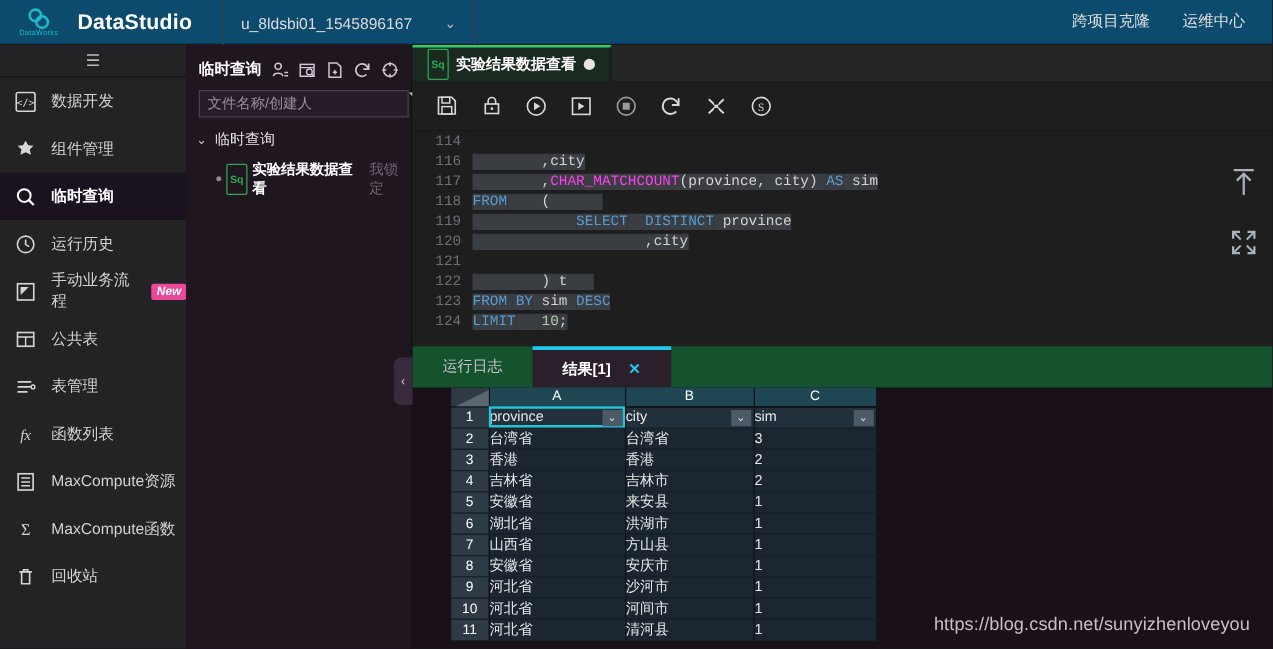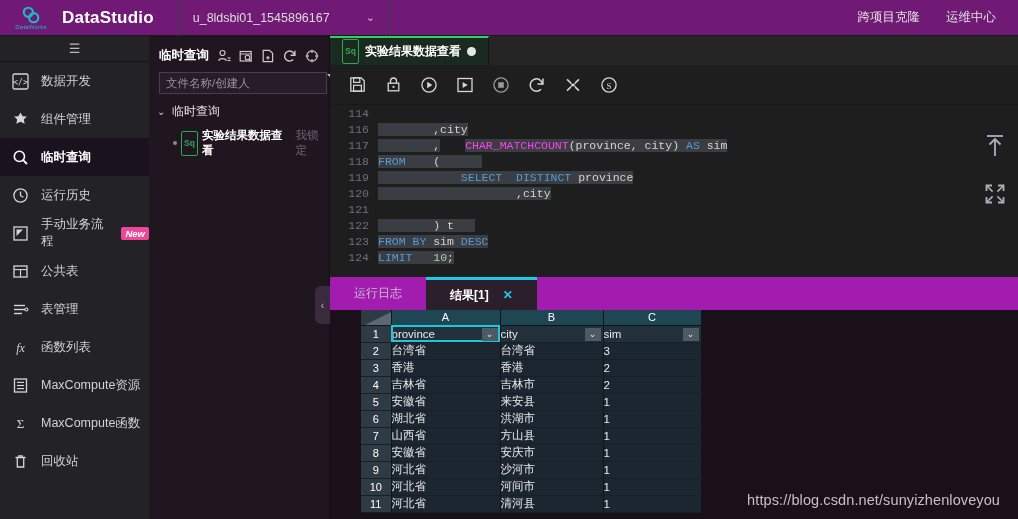--- a/index.html
+++ b/index.html
@@ -7,32 +7,32 @@
     width: 1018px; height: 519px;
     background: #1b1220;
     font-family: "Liberation Sans", sans-serif;
     overflow: hidden;
   }
   #app { position: relative; width: 1018px; height: 519px; }
 
   
   .topbar {
     position: absolute; left: 0; top: 0; width: 1018px; height: 36px;
-    background: #701a75; display: flex; align-items: center;
+    background: #0c4a6e; display: flex; align-items: center;
     border-bottom: 1px solid #1a1a1d;
   }
   .logo-wrap { width: 62px; height: 36px; display: flex; flex-direction: column;
     align-items: center; justify-content: center; }
   .logo-mark { width: 20px; height: 20px; position: relative; }
   .logo-sub { font-size: 6px; color: #1fb9c6; letter-spacing: .2px; margin-top: -1px; }
   .brand { font-size: 17px; font-weight: bold; color: #ffffff; letter-spacing: .2px; }
   .proj-sep { width: 1px; height: 36px; background: #3d3d40; margin-left: 24px; }
   .proj {
-    display: flex; align-items: center; gap: 36px;
-    padding: 4px 14px; height: 36px; color: #dcdcdc; font-size: 12.5px;
+    display: flex; gap: 26px;
+    padding: 12px 14px; height: 36px; color: #dcdcdc; font-size: 12.5px;
   }
   .proj .caret { font-size: 11px; color: #c9c9c9; }
   .proj-sep2 { width: 1px; height: 36px; background: #3d3d40; }
   .topbar-right { margin-left: auto; display: flex; align-items: center; gap: 26px;
     padding-right: 22px; }
   .topbar-right span { color: #e2e2e2; font-size: 12.5px; }
 
   
   .rail {
     position: absolute; left: 0; top: 36px; width: 149px; height: 483px;
@@ -109,31 +109,31 @@
   .code { position: relative; height: 168px; background: #1e1e1e; overflow: hidden; }
   .code-rows { font-family: "Liberation Mono", monospace; font-size: 11.5px; }
   .crow { display: flex; height: 16px; align-items: center; }
   .gutter {
     width: 48px; flex: 0 0 48px; text-align: right; padding-right: 9px;
     color: #6e7076; background: #1e1e1e;
   }
   .ctext { white-space: pre; color: #d4d4d4; }
   .sel { background: #3a3d41; }
   .kw { color: #569cd6; }
-  .fn { color: #ff3ff0; margin-left: 25px; }
+  .fn { color: #ff3ff0; }
   .num { color: #b5cea8; }
   .plain { color: #d4d4d4; }
   .code-float { position: absolute; right: 12px; color: #aab2bd; cursor: pointer; }
   .cf1 { top: 28px; }
   .cf2 { top: 78px; }
 
   
   .results { position: absolute; left: 330px; top: 277px; width: 688px; height: 242px;
     background: #1a1019; }
-  .rtabs { height: 33px; background: #a21caf; display: flex; align-items: stretch; }
+  .rtabs { height: 33px; background: #14532d; display: flex; align-items: stretch; }
   .rtab { display: flex; align-items: center; justify-content: center; gap: 14px;
     font-size: 12px; color: #c8c0cb; padding: 0 24px; cursor: pointer; }
   .rtab.active {
     background: #2b1f2b; color: #ffffff; font-weight: bold;
     border-top: 3px solid #1fc8e8; min-width: 102px;
   }
   .rtab .x { color: #1fc8e8; font-size: 12px; }
 
   .collapse-handle {
     position: absolute; left: -15px; top: 9px; width: 15px; height: 38px;

